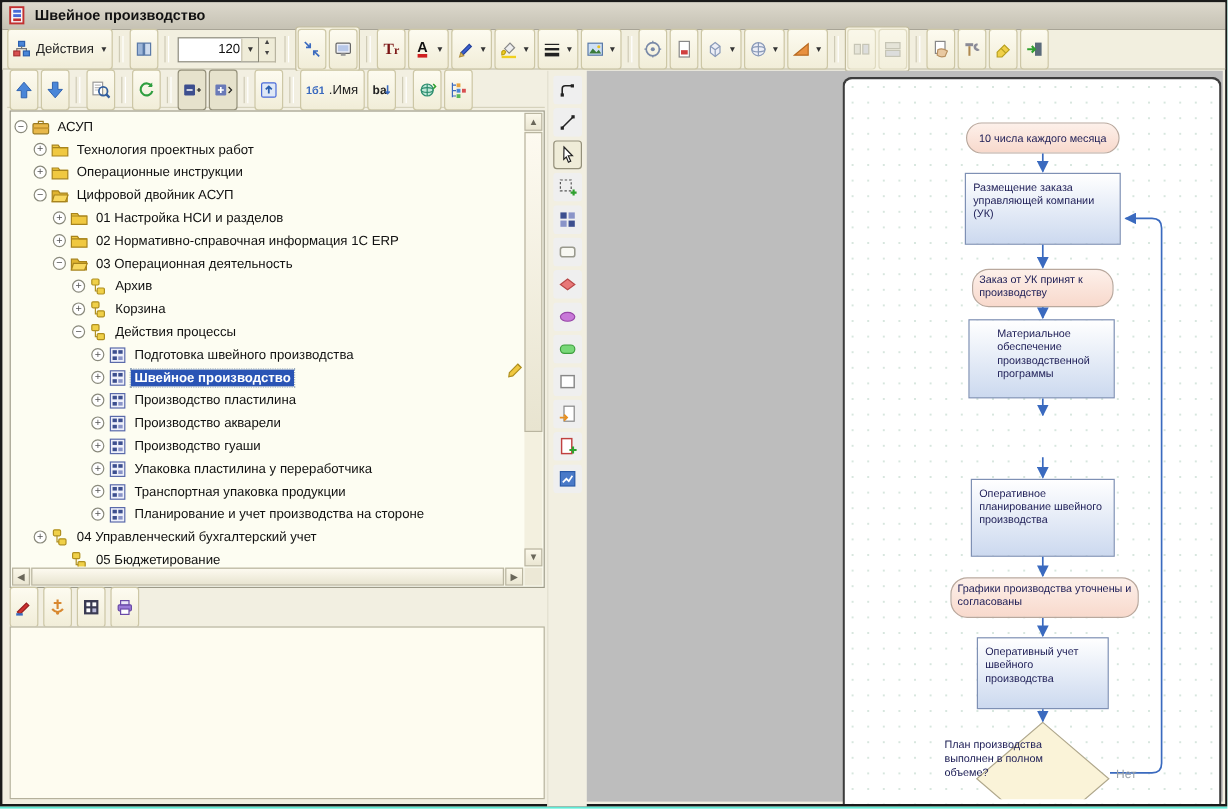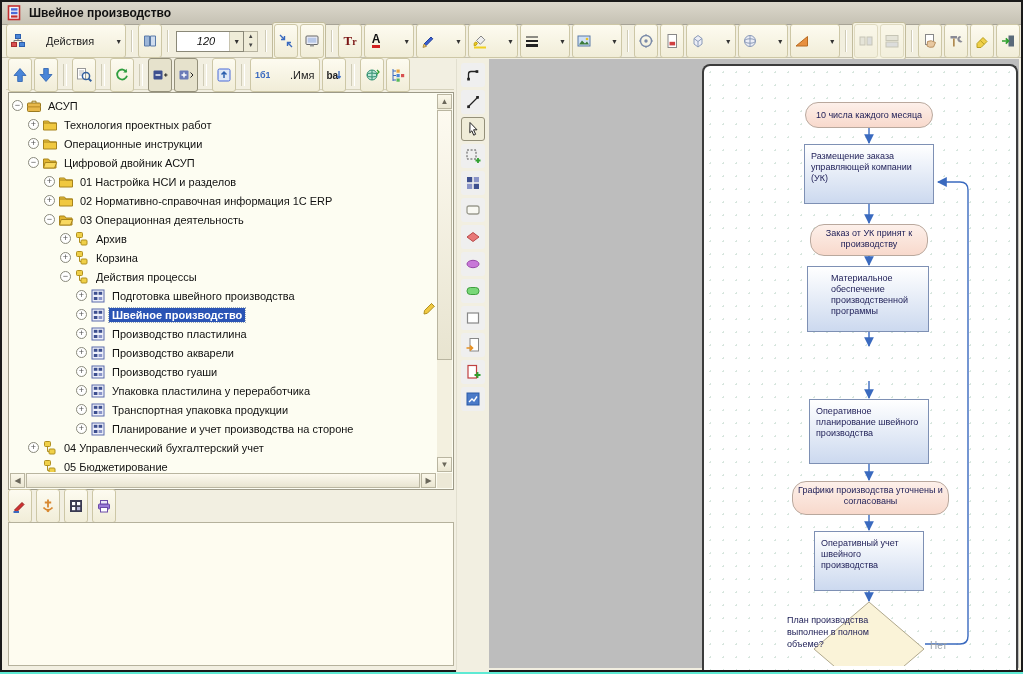--- a/index.html
+++ b/index.html
@@ -3,32 +3,32 @@
 <meta charset="utf-8">
 <style>
   html,body{margin:0;padding:0;background:#fff;}
   #screen{position:relative;width:1023px;height:674px;background:#5eead4;font-family:"Liberation Sans",sans-serif;overflow:hidden;}
   #window{position:absolute;left:0;top:0;width:1019px;height:668px;border:2px solid #1a1a1a;background:#f2efe1;}
   
   #titlebar{position:absolute;left:0;top:0;right:0;height:22px;background:linear-gradient(#dcd8cc,#c6c2b4);border-bottom:1px solid #a8a496;display:flex;align-items:center;padding-left:5px;gap:6px;}
   #titlebar .ttl{font-size:12px;font-weight:bold;color:#111;}
   
   #main-toolbar{position:absolute;left:0;top:23px;right:0;height:32px;background:#f2efdf;border-bottom:1px solid #c4c0ac;display:flex;align-items:center;padding:0 4px;gap:2px;}
-  .tb-btn{display:flex;align-items:center;gap:18px;height:24px;padding:16px 3px;border:1px solid #cdc7a6;border-radius:3px;background:linear-gradient(#fdfbf0,#f1edd8);cursor:default;}
+  .tb-btn{display:flex;align-items:center;gap:2px;height:24px;padding:16px 3px;border:1px solid #cdc7a6;border-radius:3px;background:linear-gradient(#fdfbf0,#f1edd8);cursor:default;}
   .tb-btn.disabled{opacity:.55;}
   .tb-btn.pressed{background:#e6e2cc;border-color:#94907a;}
   .tb-btn .lbl{font-size:11px;color:#222;padding:0 2px;}
   .tb-btn .dd{font-size:7px;color:#333;margin-left:1px;}
   .tb-sep{width:2px;height:22px;border-left:1px solid #cfcbb6;border-right:1px solid #fff;margin:0 3px;}
   .tb-frame{display:flex;gap:2px;border:1px solid #c2bc9c;border-radius:3px;padding:1px;background:#f6f3e2;}
   .icon{display:inline-flex;width:16px;height:16px;align-items:center;justify-content:center;}
   .icon svg{width:16px;height:16px;}
   .zoom-ctl{display:flex;align-items:center;margin:0 2px;}
   .zoom-box{display:flex;align-items:center;width:66px;height:19px;background:#fff;border:1px solid #8a8878;}
-  .zoom-box .zv{flex:1;text-align:right;font-size:11px;color:#111;padding-right:14px;font-style:italic;}
+  .zoom-box .zv{flex:1;text-align:right;font-size:11px;color:#111;padding-right:1px;}
   .zoom-box .zdd{width:13px;font-size:7px;text-align:center;color:#333;border-left:1px solid #c8c4b0;background:#efecd8;height:100%;display:flex;align-items:center;justify-content:center;}
   .zspin{display:flex;flex-direction:column;width:13px;height:19px;border:1px solid #b8b4a0;border-left:none;background:#efecd8;}
   .zspin span{flex:1;font-size:6px;line-height:8px;text-align:center;color:#444;}
   
   #left-panel{position:absolute;left:2px;top:57px;width:452px;height:609px;background:#f2efe1;}
   #tree-toolbar{position:absolute;left:2px;top:1px;right:2px;height:29px;display:flex;align-items:center;gap:2px;padding-left:2px;border-bottom:1px solid #d6d2bc;}
   #tree-toolbar .tb-btn{height:23px;}
   #treebox{position:absolute;left:4px;top:33px;width:444px;height:396px;border:1px solid #9d9a88;background:#fdfdf2;}
   #tree-rows{position:absolute;left:1px;top:3px;right:17px;bottom:17px;overflow:hidden;}
   .trow{display:flex;align-items:center;height:19px;gap:3px;white-space:nowrap;}
@@ -53,21 +53,21 @@
   #palette{position:absolute;left:454px;top:57px;width:32px;height:609px;background:#f2efe1;border-left:1px solid #e2dfcf;display:flex;flex-direction:column;align-items:center;padding-top:4px;gap:3px;}
   .pal-btn{width:24px;height:24px;display:flex;align-items:center;justify-content:center;border:1px solid transparent;border-radius:3px;}
   .pal-btn.active{border:1px solid #94907a;background:#efecd8;}
   
   #canvas{position:absolute;left:487px;top:57px;width:530px;height:609px;background:#bdbdbd;}
   #page{position:absolute;left:213px;top:5px;width:312px;height:604px;background:#fff;border:2px solid #3c3c3c;border-bottom:none;border-radius:8px 8px 0 0;overflow:hidden;
         background-image:radial-gradient(#d7e6de 1px, transparent 1px);background-size:13px 13px;}
   #fc-svg{position:absolute;left:0;top:0;z-index:3;pointer-events:none;}
   .fc-node{position:absolute;z-index:2;font-size:9px;line-height:11px;color:#1c1c55;box-sizing:border-box;}
   .fc-process{background:linear-gradient(#ffffff,#ccd9ef);border:1px solid #7e90b4;padding:6px 4px 0 6px;text-align:left;}
-  .fc-event{background:linear-gradient(#fdf0ea,#f8d9cc);border:1px solid #b9a89d;border-radius:14px;padding:3px 5px 0 5px;text-align:center;}
+  .fc-event{background:linear-gradient(#fdf0ea,#f8d9cc);border:1px solid #b9a89d;border-radius:14px;padding:3px 5px 0 5px;text-align:left;}
   .fc-start{background:linear-gradient(#fdf0ea,#f8d9cc);border:1px solid #b9a89d;border-radius:13px;text-align:center;display:flex;align-items:center;justify-content:center;}
   .fc-overflow{position:relative;width:180px;}
   #diamond-label{position:absolute;left:83px;top:548px;width:104px;z-index:4;font-size:9px;line-height:12px;color:#1c1c55;}
   #no-label{position:absolute;left:226px;top:574px;z-index:4;font-size:10px;color:#98a0a8;}
 </style>
 </head>
 <body>
 
 <div id="screen">
  <div id="window">
@@ -608,21 +608,21 @@
               <span class="texp">+</span>
               <span class="tico">
                 <svg viewBox="0 0 16 16">
                   <rect x="2.5" y="1.5" width="6" height="5" rx="1" fill="#f0d048" stroke="#b09020"></rect>
                   <rect x="7" y="9" width="6" height="5" rx="1" fill="#f0d048" stroke="#b09020"></rect>
                   <path d="M5.5 6.5 v5 h1.5" fill="none" stroke="#b09020"></path>
                 </svg>
               </span>
               <span class="tlabel">04 Управленческий бухгалтерский учет</span>
             </div>
-            <div class="trow" style="padding-left: 18px;">
+            <div class="trow" style="padding-left: 34px;">
               <span class="texp none"></span>
               <span class="tico">
                 <svg viewBox="0 0 16 16">
                   <rect x="2.5" y="1.5" width="6" height="5" rx="1" fill="#f0d048" stroke="#b09020"></rect>
                   <rect x="7" y="9" width="6" height="5" rx="1" fill="#f0d048" stroke="#b09020"></rect>
                   <path d="M5.5 6.5 v5 h1.5" fill="none" stroke="#b09020"></path>
                 </svg>
               </span>
               <span class="tlabel">05 Бюджетирование</span>
             </div>

